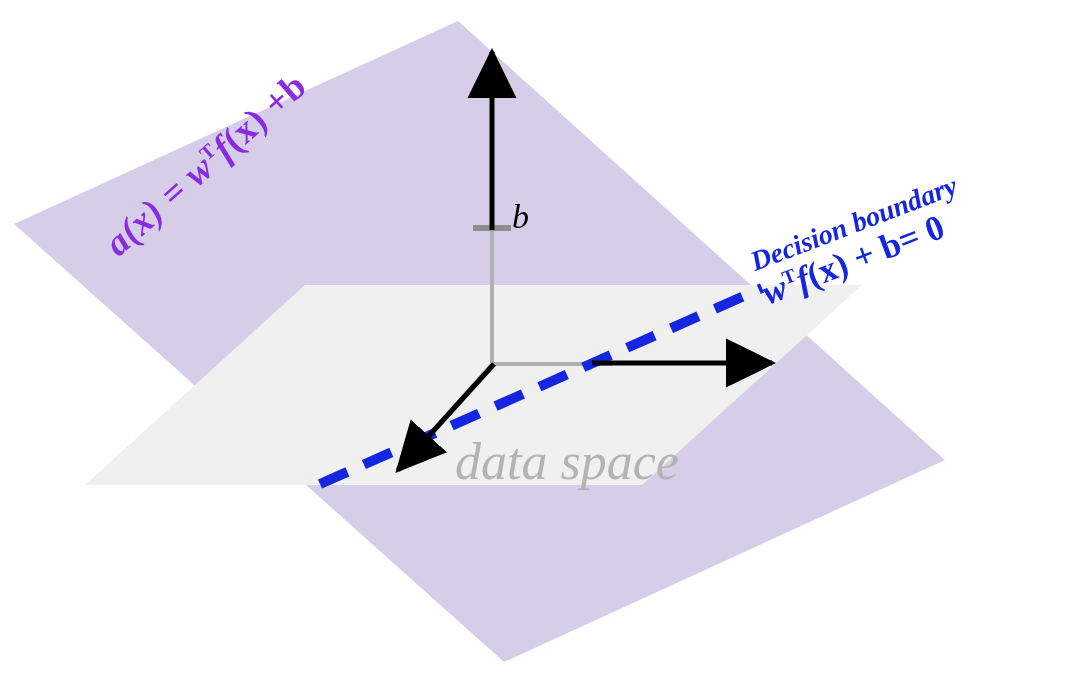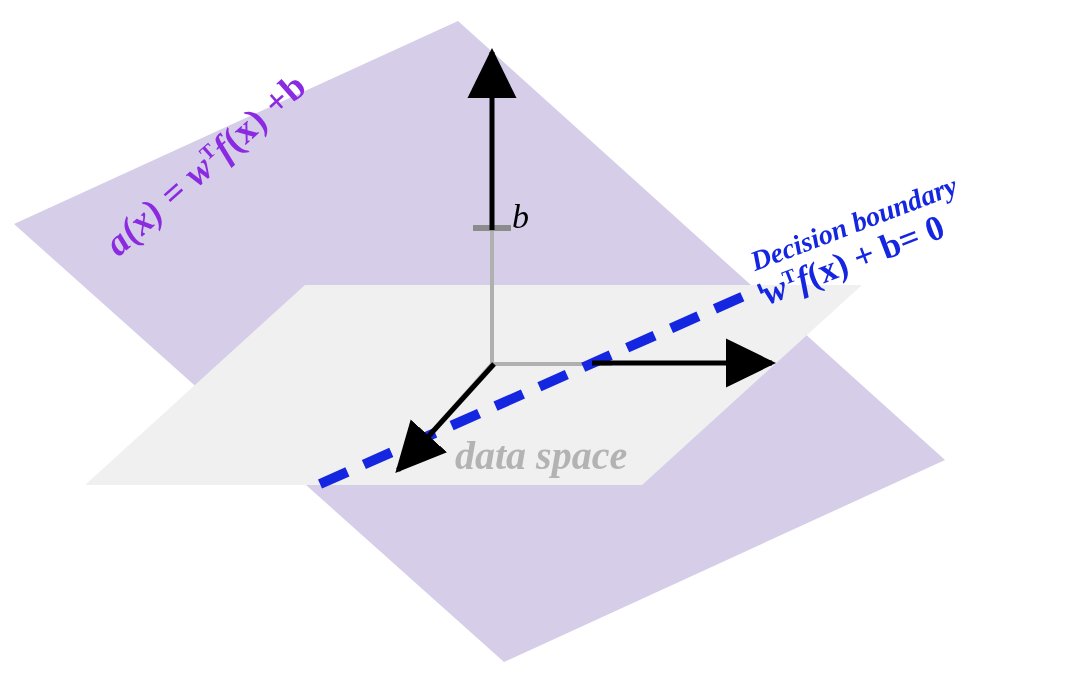--- a/index.html
+++ b/index.html
@@ -32,21 +32,21 @@
     color:#1526E0;font-family:"Liberation Serif", serif;
     font-weight:bold;font-style:italic;font-size:35px;white-space:nowrap;
     margin-top:-2px;
   }
   .db-line2 sup{font-size:0.55em;font-style:normal;vertical-align:super;}
   .db-line2 .up{font-style:normal;}
 
   .dataspace{
     position:absolute;color:#B3B3B3;
     font-family:"Liberation Serif", serif;
-    font-weight:bold;font-style:italic;font-size:40px;white-space:nowrap;
+    font-weight:normal;font-style:italic;font-size:52px;white-space:nowrap;
   }
   .blabel{
     position:absolute;color:#000;
     font-family:"Liberation Serif", serif;
     font-style:italic;font-size:34px;
   }
 </style>
 </head>
 <body>
 

